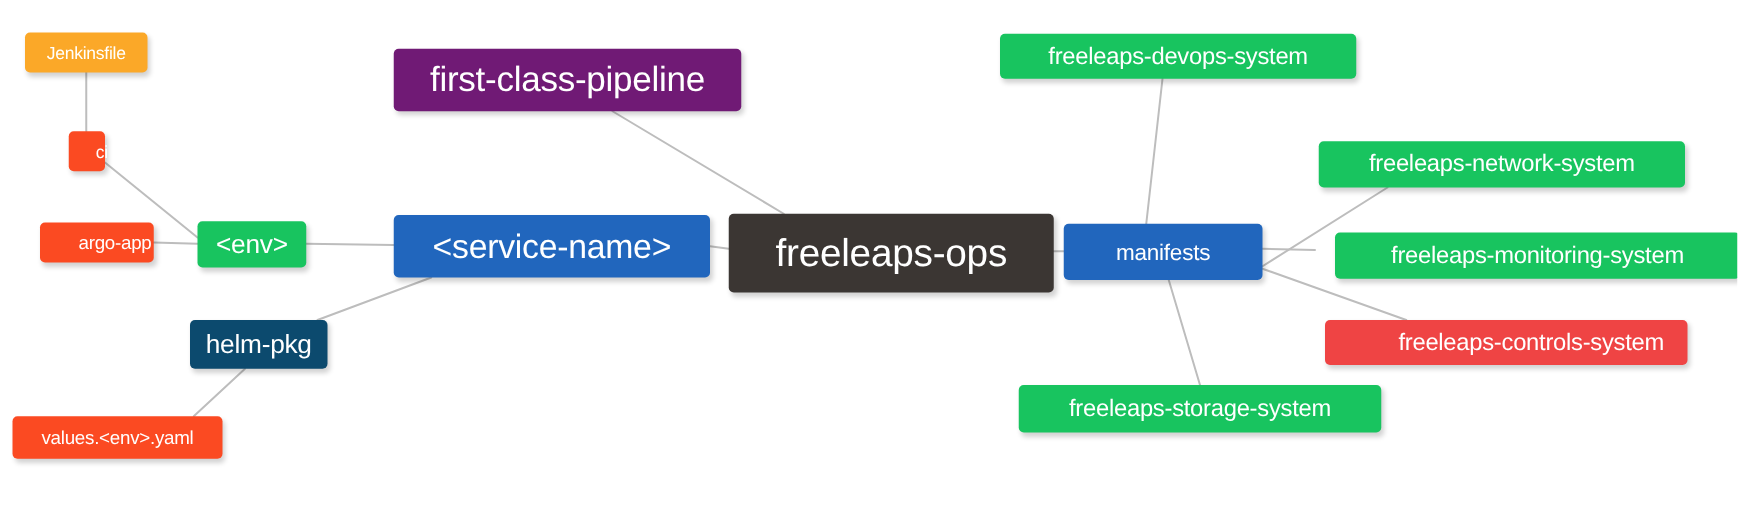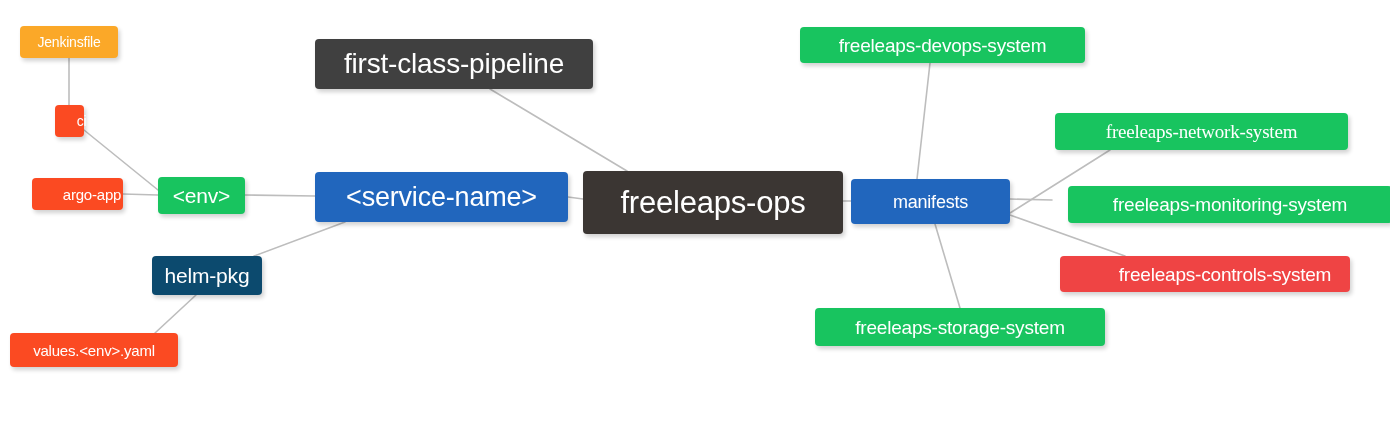--- a/index.html
+++ b/index.html
@@ -71,36 +71,36 @@
       </div>
       <div class="node" style="left: 158px; top: 177px; width: 87px; height: 37px; background: rgb(24, 196, 95); font-size: 21px;">
         <span>&lt;env&gt;</span>
       </div>
       <div class="node" style="left: 152px; top: 256px; width: 110px; height: 39px; background: #0c4a6e; font-size: 21px;">
         <span>helm-pkg</span>
       </div>
       <div class="node" style="left: 10px; top: 333px; width: 168px; height: 34px; background: rgb(251, 74, 34); font-size: 15px;">
         <span>values.&lt;env&gt;.yaml</span>
       </div>
-      <div class="node" style="left: 315px; top: 39px; width: 278px; height: 50px; background: #404040; font-size: 28px;">
+      <div class="node" style="left: 315px; top: 39px; width: 278px; height: 50px; background: #701a75; font-size: 28px;">
         <span>first-class-pipeline</span>
       </div>
       <div class="node" style="left: 315px; top: 172px; width: 253px; height: 50px; background: rgb(33, 102, 189); font-size: 27px;">
         <span>&lt;service-name&gt;</span>
       </div>
       <div class="node" style="left: 583px; top: 171px; width: 260px; height: 63px; background: rgb(59, 54, 51); font-size: 31px;">
         <span>freeleaps-ops</span>
       </div>
       <div class="node" style="left: 851px; top: 179px; width: 159px; height: 45px; background: rgb(33, 102, 189); font-size: 18px;">
         <span>manifests</span>
       </div>
       <div class="node" style="left: 800px; top: 27px; width: 285px; height: 36px; background: rgb(24, 196, 95); font-size: 19px;">
         <span>freeleaps-devops-system</span>
       </div>
-      <div class="node" style="left: 1055px; top: 113px; width: 293px; height: 37px; background: rgb(24, 196, 95); font-size: 19px; font-family: Liberation Serif, serif;">
+      <div class="node" style="left: 1055px; top: 113px; width: 293px; height: 37px; background: rgb(24, 196, 95); font-size: 19px;">
         <span>freeleaps-network-system</span>
       </div>
       <div class="node" style="left: 1052px; top: 186px; width: 324px; height: 37px; background: rgb(24, 196, 95); font-size: 19px; margin-left: 16px;">
         <span>freeleaps-monitoring-system</span>
       </div>
       <div class="node" style="left: 1060px; top: 256px; width: 290px; height: 36px; background: #ef4444; font-size: 19px; padding-left: 40px;">
         <span>freeleaps-controls-system</span>
       </div>
       <div class="node" style="left: 815px; top: 308px; width: 290px; height: 38px; background: rgb(24, 196, 95); font-size: 19px;">
         <span>freeleaps-storage-system</span>

